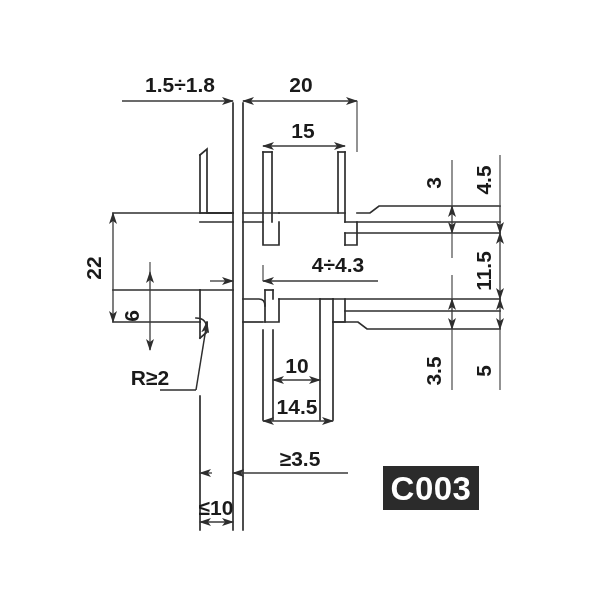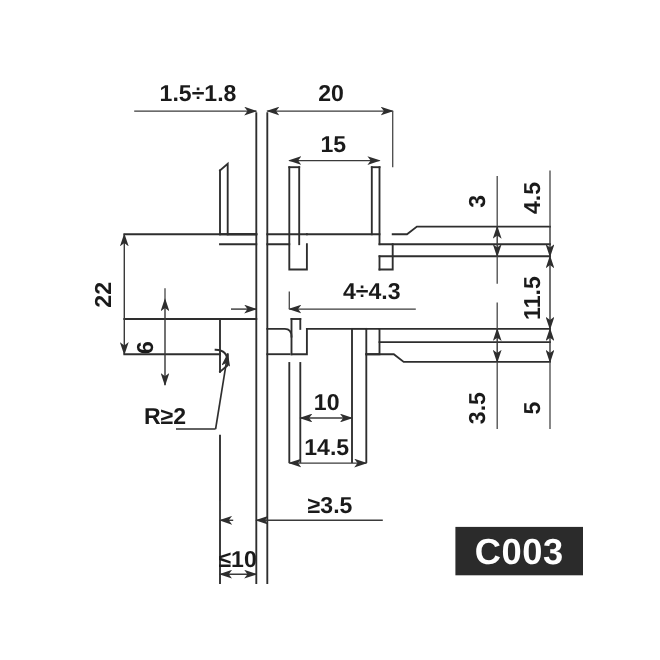--- a/index.html
+++ b/index.html
@@ -58,28 +58,27 @@
     stroke-width: 1.5;
     fill: none;
   }
   .arrow-fill {
     fill: #2e2e2e;
     stroke: none;
   }
   #badge {
     position: absolute;
     left: 383px;
-    top: 479px;
-    width: 116px;
+    top: 466px;
+    width: 96px;
     height: 44px;
     background: #2b2b2b;
     display: flex;
     align-items: center;
     justify-content: center;
-    margin-left: 31px;
   }
   #badge-text {
     font-family: "Liberation Sans", sans-serif;
     font-size: 33px;
     font-weight: 700;
     color: #ffffff;
     letter-spacing: 0.5px;
     line-height: 1;
   }
 </style>

